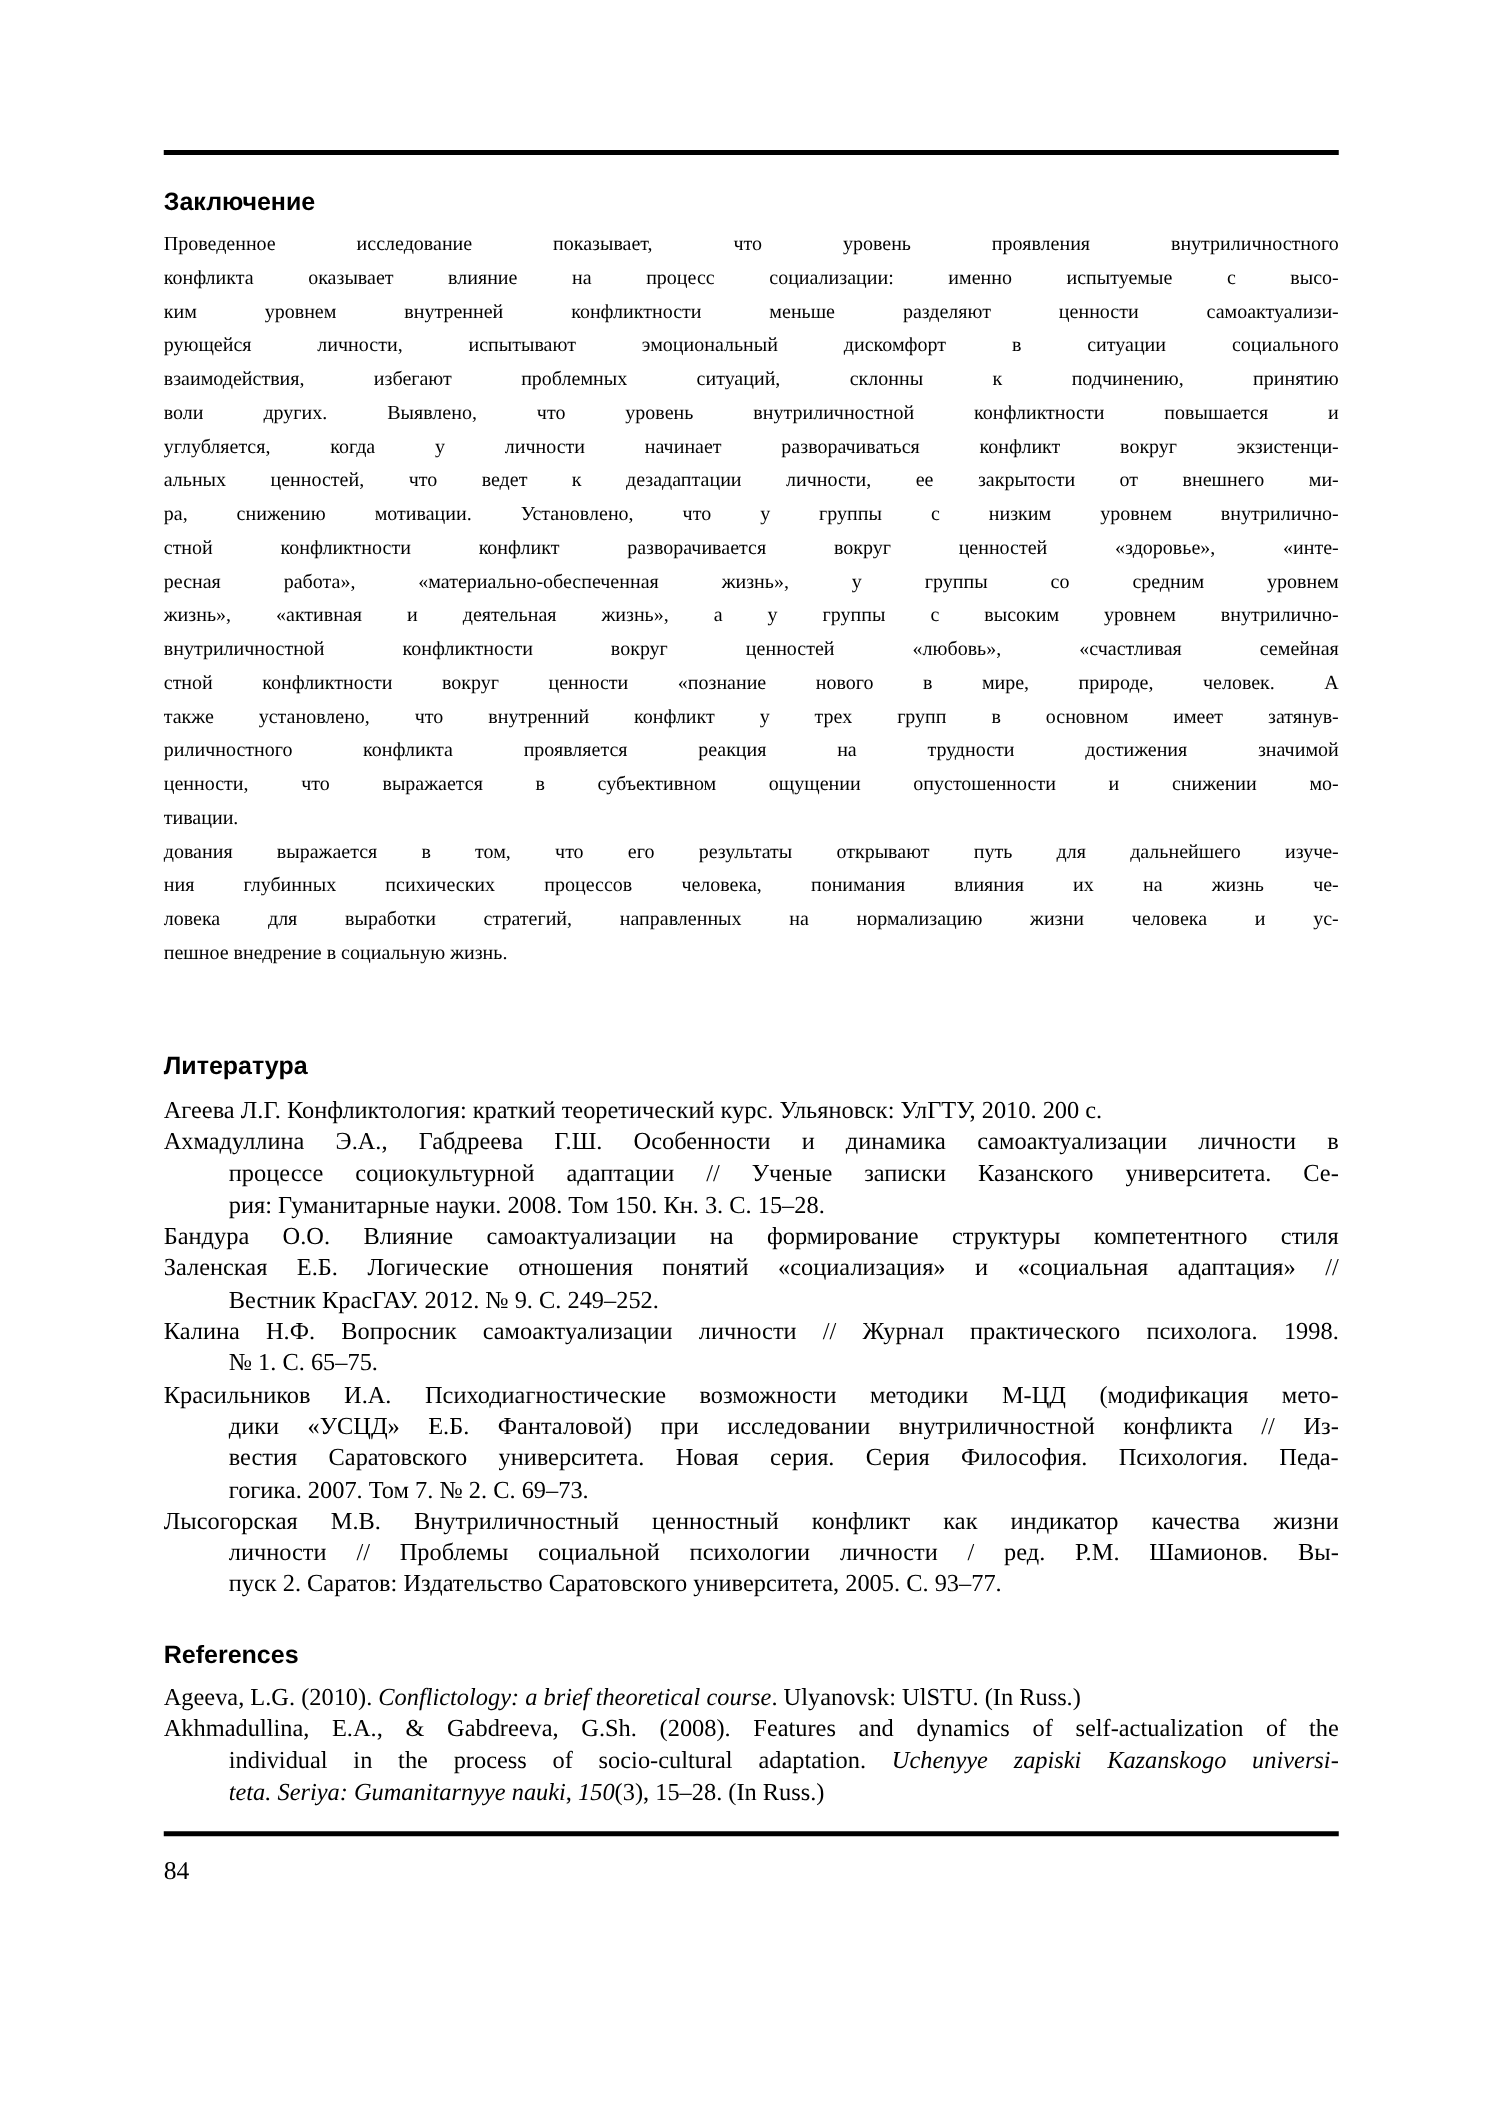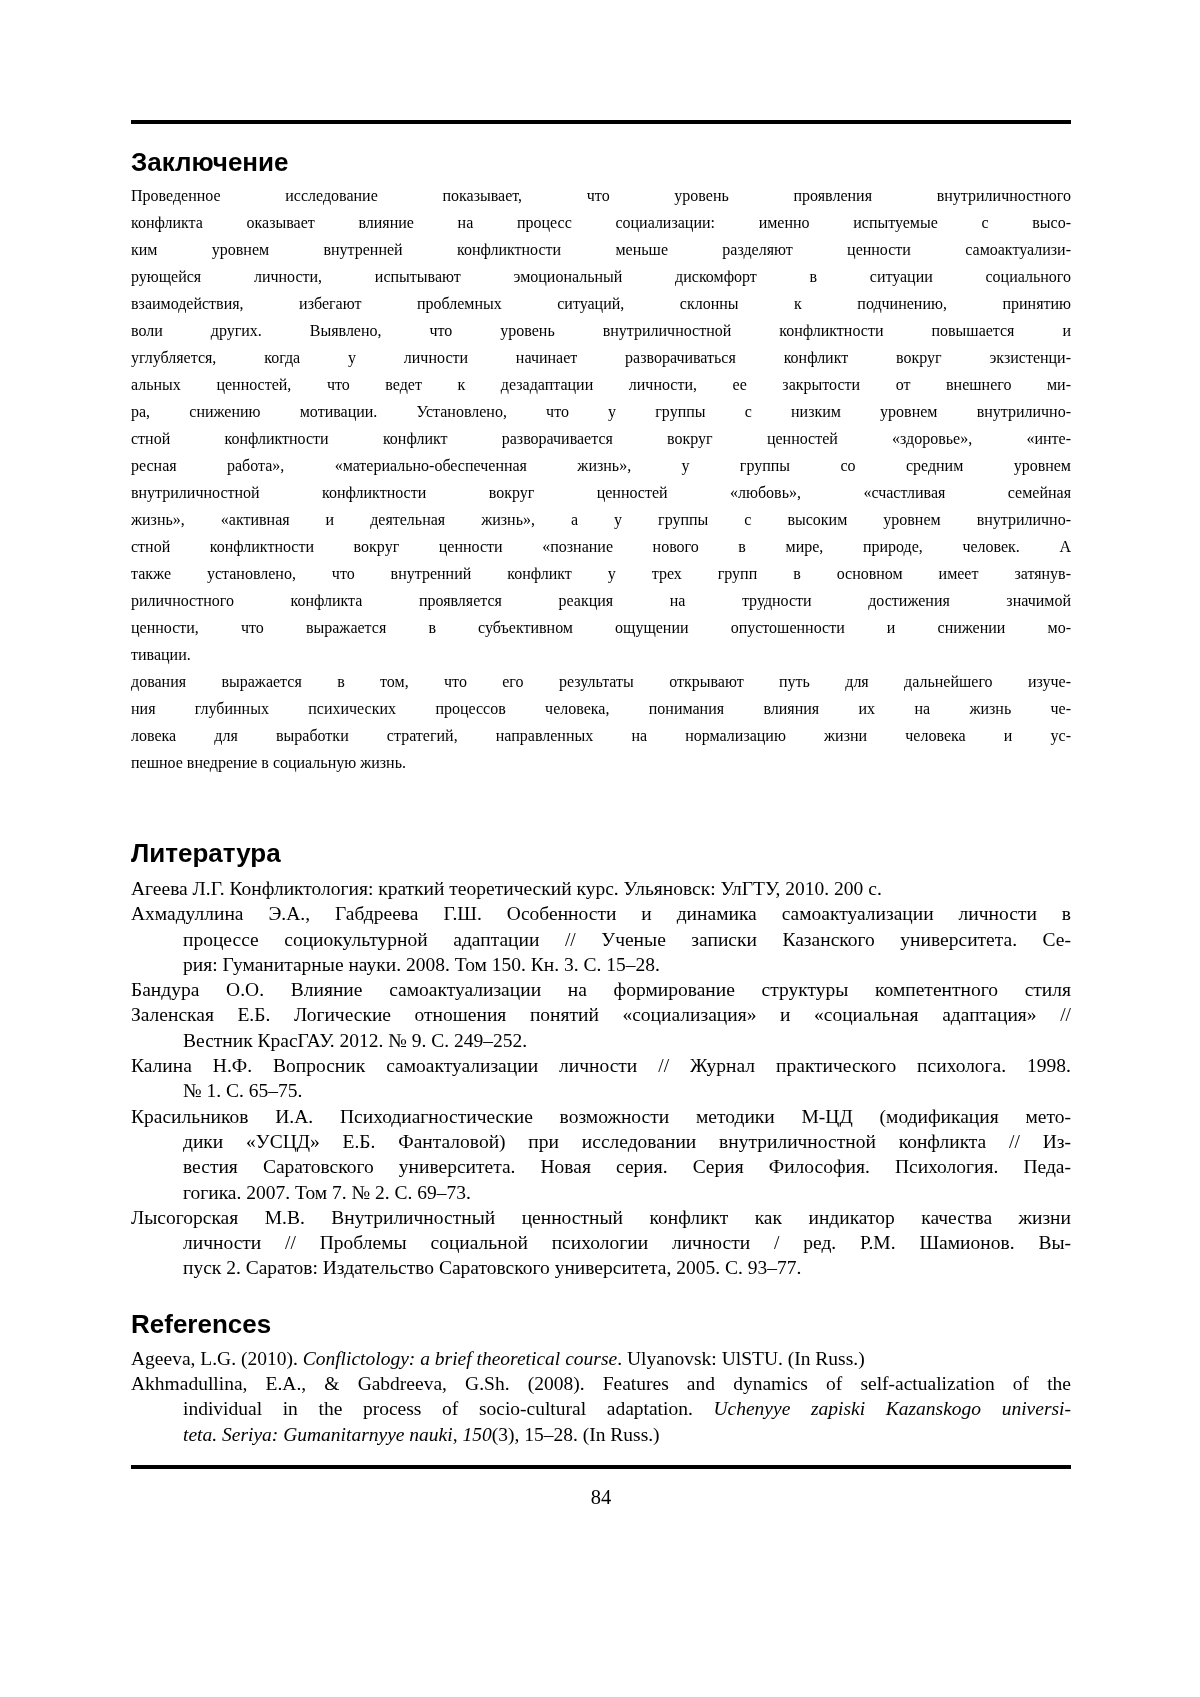--- a/index.html
+++ b/index.html
@@ -13,40 +13,39 @@
   }
   .content {
     position:absolute; left:131px; top:0; width:940px;
   }
   .rule { height:4px; background:#000000; }
   .rule-top { margin-top:120px; }
   .rule-bottom { margin-top:18px; }
   h2 {
     font-family:"Liberation Sans", sans-serif;
     font-weight:700;
-    font-size:26px;
+    font-size:20px;
     line-height:26px;
     margin:0;
     color:#000000;
   }
   .h-conclusion { margin-top:25px; }
   .h-literature { margin-top:64px; }
   .h-references { margin-top:30px; }
   .para { font-size:16px; line-height:27px; margin:0; }
   .para-first { margin-top:7px; }
   .refs { font-size:19.5px; line-height:25.3px; margin-top:10px; }
   .refs-eng { margin-top:9px; }
   .line { text-align:justify; text-align-last:justify; }
   .line.last { text-align-last:left; }
   .line.ind { text-indent:76px; }
   .line.hang { padding-left:52px; }
   .it { font-style:italic; }
   .page-number {
     margin-top:15px;
-    text-align:center;
     font-size:20.5px;
     line-height:26px;
   }
 </style>
 </head>
 <body>
 
 <div class="page">
   <div class="content">
 
@@ -59,22 +58,22 @@
         <div class="line"><span>конфликта оказывает влияние на процесс социализации: именно испытуемые с высо-</span></div>
         <div class="line"><span>ким уровнем внутренней конфликтности меньше разделяют ценности самоактуализи-</span></div>
         <div class="line"><span>рующейся личности, испытывают эмоциональный дискомфорт в ситуации социального</span></div>
         <div class="line"><span>взаимодействия, избегают проблемных ситуаций, склонны к подчинению, принятию</span></div>
         <div class="line"><span>воли других. Выявлено, что уровень внутриличностной конфликтности повышается и</span></div>
         <div class="line"><span>углубляется, когда у личности начинает разворачиваться конфликт вокруг экзистенци-</span></div>
         <div class="line"><span>альных ценностей, что ведет к дезадаптации личности, ее закрытости от внешнего ми-</span></div>
         <div class="line"><span>ра, снижению мотивации. Установлено, что у группы с низким уровнем внутрилично-</span></div>
         <div class="line"><span>стной конфликтности конфликт разворачивается вокруг ценностей «здоровье», «инте-</span></div>
         <div class="line"><span>ресная работа», «материально-обеспеченная жизнь», у группы со средним уровнем</span></div>
+        <div class="line"><span>жизнь», «активная и деятельная жизнь», а у группы с высоким уровнем внутрилично-</span></div>
         <div class="line"><span>внутриличностной конфликтности вокруг ценностей «любовь», «счастливая семейная</span></div>
-        <div class="line"><span>жизнь», «активная и деятельная жизнь», а у группы с высоким уровнем внутрилично-</span></div>
         <div class="line"><span>стной конфликтности вокруг ценности «познание нового в мире, природе, человек. А</span></div>
         <div class="line"><span>также установлено, что внутренний конфликт у трех групп в основном имеет затянув-</span></div>
         <div class="line"><span>риличностного конфликта проявляется реакция на трудности достижения значимой</span></div>
         <div class="line"><span>ценности, что выражается в субъективном ощущении опустошенности и снижении мо-</span></div>
         <div class="line last"><span>тивации.</span></div>
       </div>
 
     <div class="para">
         <div class="line"><span>дования выражается в том, что его результаты открывают путь для дальнейшего изуче-</span></div>
         <div class="line"><span>ния глубинных психических процессов человека, понимания влияния их на жизнь че-</span></div>

